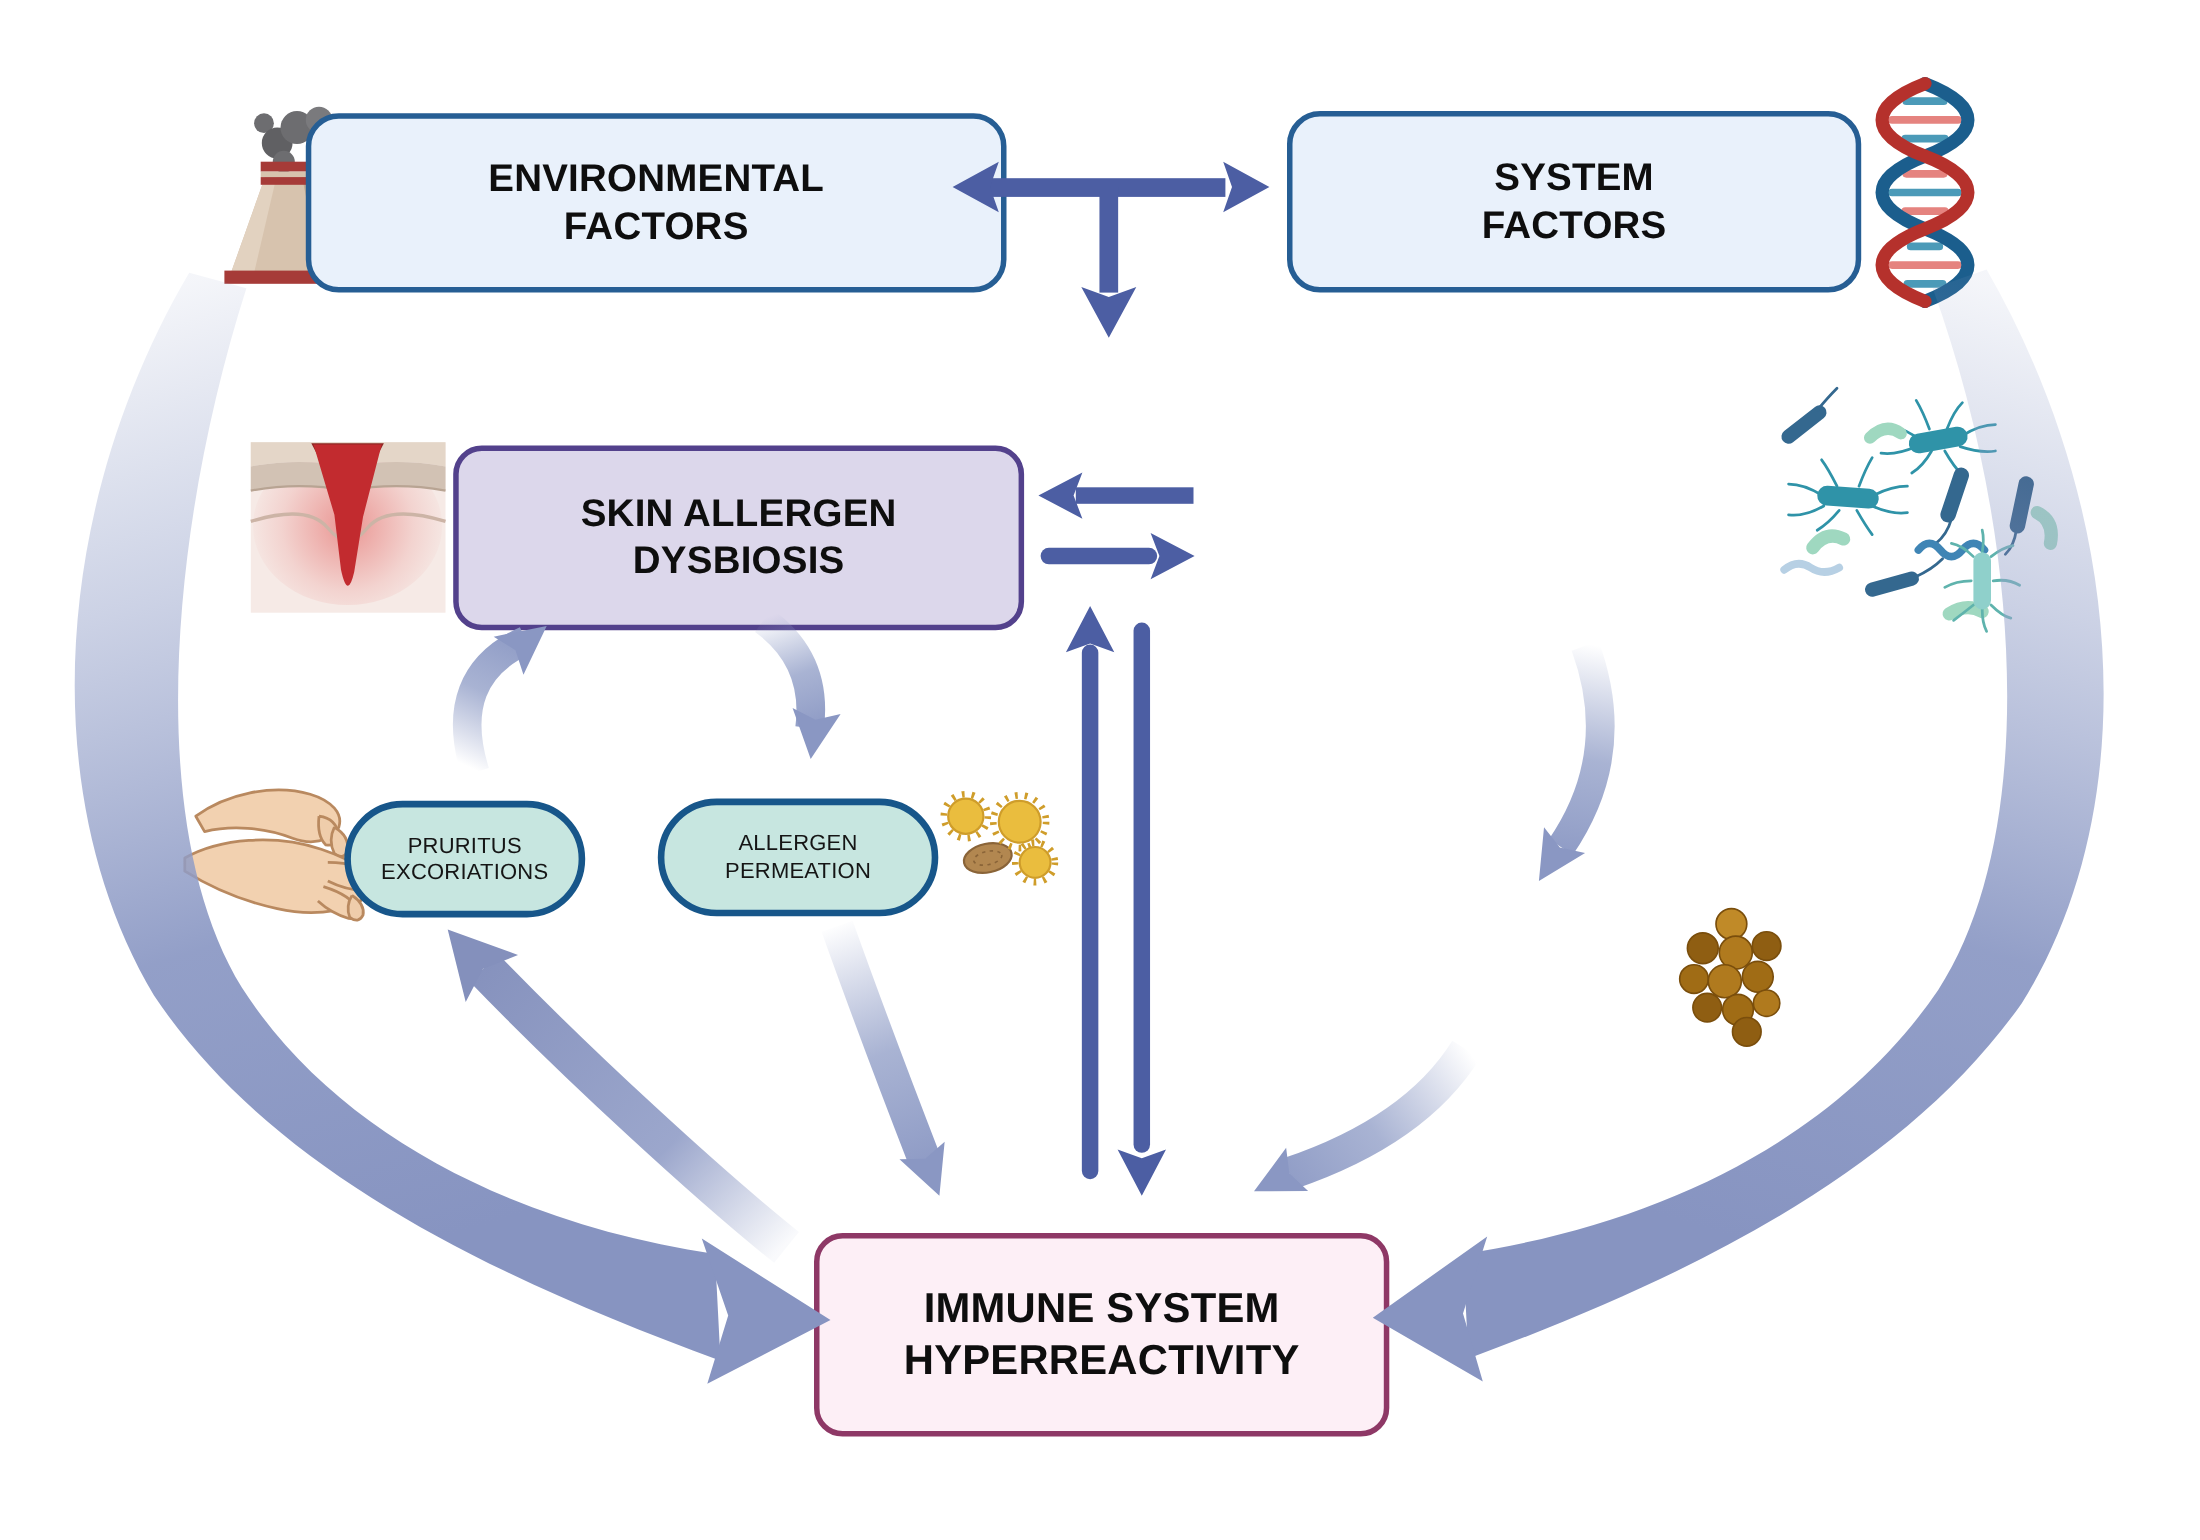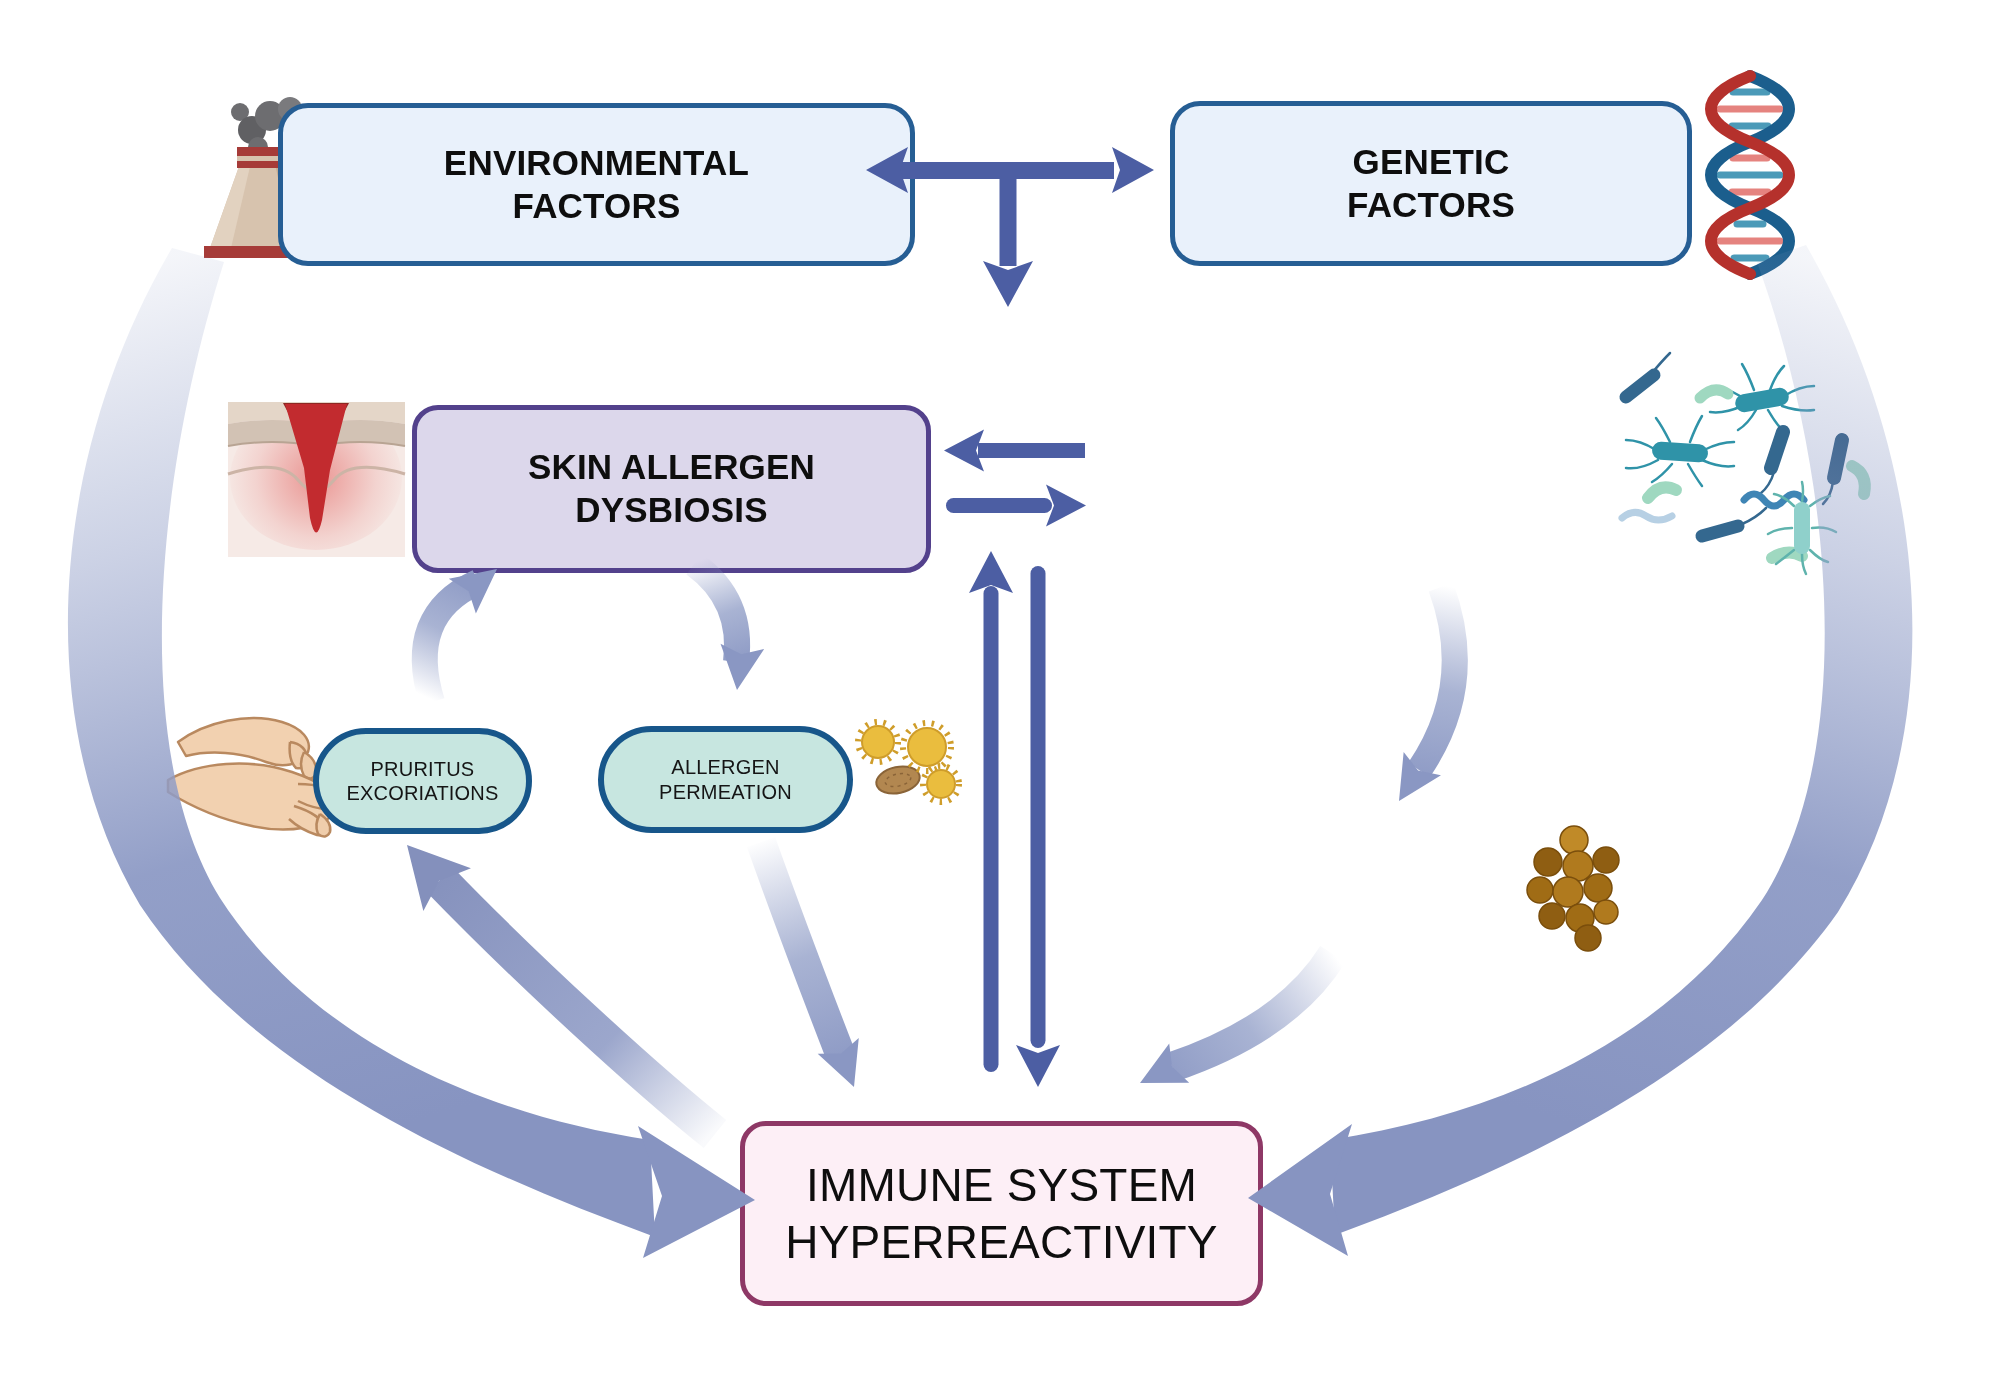--- a/index.html
+++ b/index.html
@@ -10,21 +10,21 @@
   #boxes-layer{position:absolute;left:0;top:16px;width:1932px;height:1400px;z-index:2;}
   #arrows-layer{z-index:3;}
   .node{position:absolute;box-sizing:border-box;display:flex;flex-direction:column;
         align-items:center;justify-content:center;text-align:center;color:#0e0e0e;}
   .node span{display:block;line-height:1.22;letter-spacing:.2px;}
   .blue{background:#e9f1fb;border:5px solid #265e94;border-radius:30px;}
   .purple{background:#dcd7eb;border:5px solid #53418c;border-radius:26px;}
   .pink{background:#fdeff6;border:5px solid #8e3866;border-radius:26px;}
   .pill{background:#c7e6e0;border:6px solid #17568a;border-radius:999px;}
   .h1t{font-size:35px;font-weight:bold;}
-  .h2t{font-size:46px;font-weight:normal;}
+  .h2t{font-size:38px;font-weight:bold;}
   .pt{font-size:20px;font-weight:500;color:#151515;}
   .italic{font-style:italic;}
 </style>
 </head>
 <body>
 
 <div id="canvas">
 
   <svg id="icons-layer" class="layer" width="2000" height="1400" viewBox="0 0 2000 1400">
     <defs>
@@ -170,21 +170,21 @@
     </g>
   </svg>
 
   <div id="boxes-layer">
     <div class="node blue h1t" style="left:278px;top:87px;width:637px;height:163px">
       <span>ENVIRONMENTAL</span>
       <span>FACTORS</span>
     </div>
 
     <div class="node blue h1t" style="left:1170px;top:85px;width:522px;height:165px">
-      <span>GENETIC</span>
+      <span>SYSTEM</span>
       <span>FACTORS</span>
     </div>
 
     <div class="node purple h1t" style="left:412px;top:389px;width:519px;height:168px">
       <span>SKIN ALLERGEN</span>
       <span>DYSBIOSIS</span>
     </div>
 
 
     <div class="node pill pt" style="left:313px;top:712px;width:219px;height:106px">

